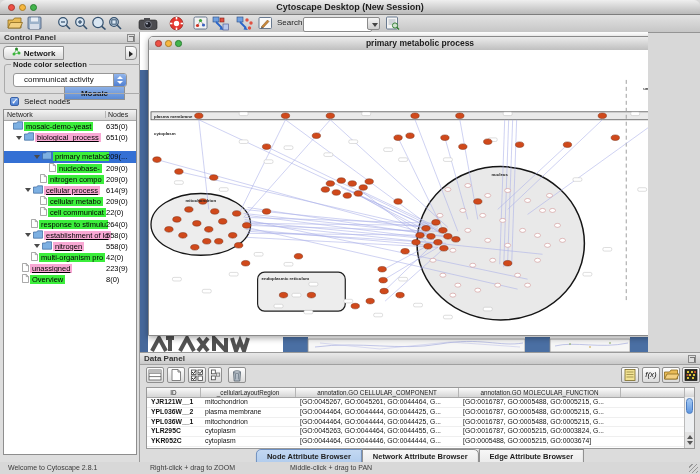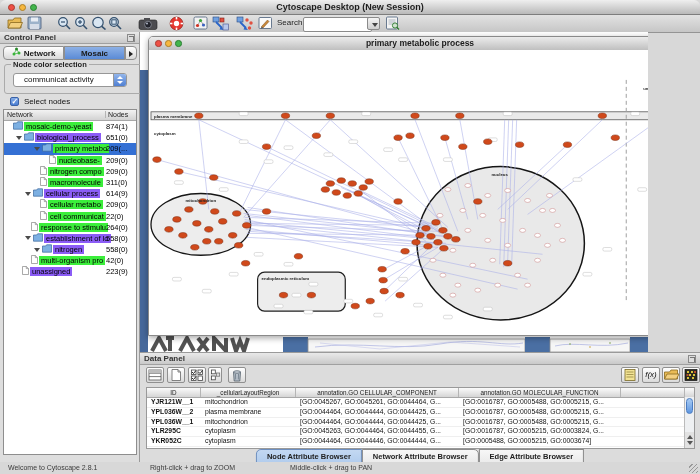--- a/index.html
+++ b/index.html
@@ -27,21 +27,21 @@
   
   .cpanel{position:absolute;left:0;top:32px;width:140px;height:430px;background:#dedede;border-right:1px solid #9a9a9a;box-sizing:border-box;padding-left:28px;}
   .phead{position:absolute;left:0;top:0;width:100%;height:12px;background:linear-gradient(#e9e9e9,#c9c9c9);
     border-bottom:1px solid #a0a0a0;font-size:8px;font-weight:bold;color:#333;line-height:12px;padding-left:4px;box-sizing:border-box;}
   .float-ico{position:absolute;right:4px;top:2px;width:8px;height:8px;border:1px solid #8a8a8a;background:#ddd;box-sizing:border-box;}
   .float-ico:after{content:"";position:absolute;left:1px;top:1px;width:4px;height:4px;border-top:1px solid #777;border-right:1px solid #777;}
   .cp-tabs{position:absolute;left:3px;top:14px;width:134px;height:14px;display:flex;}
   .cp-tab{flex:1;height:14px;line-height:14px;text-align:center;font-size:8px;font-weight:bold;color:#1a1a1a;
     background:linear-gradient(#ffffff,#d9d9d9);border:1px solid #8f8f8f;box-sizing:border-box;}
   .cp-tab.first{border-radius:4px 0 0 4px;}
-  .cp-tab.active{background:linear-gradient(#8cb0e6,#5b8bd6);}
+  .cp-tab.active{background:linear-gradient(#8cb0e6,#5b8bd6);margin-top:40px;}
   .tab-arrow{width:12px;height:14px;background:linear-gradient(#ffffff,#d9d9d9);border:1px solid #8f8f8f;
     box-sizing:border-box;border-radius:0 4px 4px 0;position:relative;}
   .tab-arrow:after{content:"";position:absolute;left:3px;top:4px;border-top:3px solid transparent;border-bottom:3px solid transparent;border-left:4px solid #222;}
   .fieldset{position:absolute;left:4px;top:32px;width:140px;height:30px;border:1px solid #ababab;border-radius:3px;box-sizing:border-box;}
   .legend{position:absolute;left:6px;top:-5px;background:#dedede;padding:0 2px;font-size:7.5px;font-weight:bold;color:#222;}
   .combo{position:absolute;left:8px;top:8px;width:114px;height:14px;background:#fff;border:1px solid #979797;
     border-radius:3px;box-sizing:border-box;font-size:8px;line-height:12px;padding-left:10px;}
   .combo-cap{position:absolute;right:0;top:0;width:12px;height:12px;background:linear-gradient(#92b6ec,#5080d2);
     border-left:1px solid #979797;border-radius:0 2px 2px 0;}
   .combo-cap:before{content:"";position:absolute;left:3px;top:2px;border-left:3px solid transparent;border-right:3px solid transparent;border-bottom:3px solid #fff;}
@@ -50,28 +50,28 @@
   .cb{position:absolute;left:0;top:0;width:9px;height:9px;background:linear-gradient(#85ade8,#4a7ed2);
     border:1px solid #3a62a8;border-radius:2px;color:#fff;box-sizing:border-box;}
   .cb:after{content:"\2713";position:absolute;left:0.5px;top:-1.5px;font-size:8px;font-weight:bold;}
   .cb-label{position:absolute;left:14px;top:0px;font-size:8px;color:#111;white-space:nowrap;}
   .treebox{position:absolute;left:3px;top:77px;width:134px;height:346px;background:#fff;border:1px solid #8e8e8e;box-sizing:border-box;overflow:hidden;}
   .tree-colhead{position:relative;height:10px;background:linear-gradient(#f3f3f3,#d2d2d2);border-bottom:1px solid #a8a8a8;
     font-size:7px;color:#222;}
   .tree-colhead .c1{position:absolute;left:3px;top:1px;}
   .tree-colhead .c2{position:absolute;left:101px;top:1px;border-left:1px solid #b5b5b5;padding-left:2px;}
   .tree-row{position:relative;height:11.2px;line-height:11px;font-size:7.5px;white-space:nowrap;overflow:hidden;}
-  .tree-row.selected{background:#3470d4;}
+  .tree-row.selected{background:#3470d4;margin-top:8px;}
   .tr-arrow{display:inline-block;width:0;height:0;border-left:3px solid transparent;border-right:3px solid transparent;
     border-top:4px solid #4a4a4a;margin:0 2px 1px 1px;vertical-align:middle;}
   .tr-spacer{display:inline-block;width:7px;}
   .tr-ico{display:inline-block;vertical-align:middle;margin-right:1px;}
   .lbl{padding:0 2px;color:#000;}
   .lbl.green{background:#3bee3b;}
-  .lbl.red{background:#8b5cf6;}
+  .lbl.red{background:#f9a8d4;text-decoration:underline;}
   .count{position:absolute;left:102px;top:0;color:#000;}
   
   .desktop{position:absolute;left:140px;top:32px;width:508px;height:320px;background:#ffffff;overflow:hidden;}
   .bluestrip{position:absolute;background:#46689b;}
   .frag-svg{position:absolute;left:0;top:303px;width:560px;height:17px;}
   .netwin{position:absolute;left:8px;top:4px;width:544px;height:300px;background:#fff;border:1px solid #8a8a8a;
     border-radius:5px 5px 0 0;box-sizing:border-box;box-shadow:0 2px 6px rgba(0,0,0,0.35);}
   .netwin .tbar{position:relative;height:13px;background:linear-gradient(#ececec,#bfbfbf);border-bottom:1px solid #8d8d8d;border-radius:4px 4px 0 0;}
   .netwin .tbar .title-text{font-size:8.5px;line-height:13px;}
   .netwin .tl{top:3px;width:6.5px;height:6.5px;}
@@ -240,39 +240,35 @@
       <span class="cb-label">Select nodes</span>
     </div>
     <div class="treebox">
       <div class="tree-colhead">
         <span class="c1">Network</span>
         <span class="c2">Nodes</span>
       </div>
       <div id="tree-rows">
           <div class="tree-row"><span style="display: inline-block; width: 2px;"></span><span class="tr-spacer"></span><span class="tr-ico"><svg width="10" height="9" viewBox="0 0 10 9">
                 <path d="M0.5 2 H3.6 L4.6 0.8 H9.5 V8.2 H0.5 Z" fill="#7db0e2" stroke="#39659c" stroke-width="0.7"></path>
-              </svg></span><span class="lbl green">mosaic-demo-yeast</span><span class="count">874(1)</span></div>
+              </svg></span><span class="lbl green">mosaic-demo-yeast</span><span class="count">635(0)</span></div>
           <div class="tree-row"><span style="display: inline-block; width: 11px;"></span><span class="tr-arrow"></span><span class="tr-ico"><svg width="10" height="9" viewBox="0 0 10 9">
                 <path d="M0.5 2 H3.6 L4.6 0.8 H9.5 V8.2 H0.5 Z" fill="#7db0e2" stroke="#39659c" stroke-width="0.7"></path>
               </svg></span><span class="lbl red">biological_process</span><span class="count">651(0)</span></div>
           <div class="tree-row selected"><span style="display: inline-block; width: 29px;"></span><span class="tr-arrow"></span><span class="tr-ico"><svg width="10" height="9" viewBox="0 0 10 9">
                 <path d="M0.5 2 H3.6 L4.6 0.8 H9.5 V8.2 H0.5 Z" fill="#7db0e2" stroke="#39659c" stroke-width="0.7"></path>
               </svg></span><span class="lbl green">primary metabo</span><span class="count">209(...</span></div>
           <div class="tree-row"><span style="display: inline-block; width: 38px;"></span><span class="tr-spacer"></span><span class="tr-ico"><svg width="7" height="9" viewBox="0 0 7 9">
                 <path d="M0.5 0.5 H4.3 L6.5 2.6 V8.5 H0.5 Z" fill="#fff" stroke="#858585" stroke-width="0.7"></path>
                 <path d="M4.3 0.5 V2.6 H6.5" fill="none" stroke="#858585" stroke-width="0.7"></path>
               </svg></span><span class="lbl green">nucleobase-</span><span class="count">209(0)</span></div>
           <div class="tree-row"><span style="display: inline-block; width: 29px;"></span><span class="tr-spacer"></span><span class="tr-ico"><svg width="7" height="9" viewBox="0 0 7 9">
                 <path d="M0.5 0.5 H4.3 L6.5 2.6 V8.5 H0.5 Z" fill="#fff" stroke="#858585" stroke-width="0.7"></path>
                 <path d="M4.3 0.5 V2.6 H6.5" fill="none" stroke="#858585" stroke-width="0.7"></path>
               </svg></span><span class="lbl green">nitrogen compo</span><span class="count">209(0)</span></div>
-          <div class="tree-row"><span style="display: inline-block; width: 29px;"></span><span class="tr-spacer"></span><span class="tr-ico"><svg width="7" height="9" viewBox="0 0 7 9">
-                <path d="M0.5 0.5 H4.3 L6.5 2.6 V8.5 H0.5 Z" fill="#fff" stroke="#858585" stroke-width="0.7"></path>
-                <path d="M4.3 0.5 V2.6 H6.5" fill="none" stroke="#858585" stroke-width="0.7"></path>
-              </svg></span><span class="lbl green">macromolecule</span><span class="count">311(0)</span></div>
           <div class="tree-row"><span style="display: inline-block; width: 20px;"></span><span class="tr-arrow"></span><span class="tr-ico"><svg width="10" height="9" viewBox="0 0 10 9">
                 <path d="M0.5 2 H3.6 L4.6 0.8 H9.5 V8.2 H0.5 Z" fill="#7db0e2" stroke="#39659c" stroke-width="0.7"></path>
               </svg></span><span class="lbl red">cellular process</span><span class="count">614(9)</span></div>
           <div class="tree-row"><span style="display: inline-block; width: 29px;"></span><span class="tr-spacer"></span><span class="tr-ico"><svg width="7" height="9" viewBox="0 0 7 9">
                 <path d="M0.5 0.5 H4.3 L6.5 2.6 V8.5 H0.5 Z" fill="#fff" stroke="#858585" stroke-width="0.7"></path>
                 <path d="M4.3 0.5 V2.6 H6.5" fill="none" stroke="#858585" stroke-width="0.7"></path>
               </svg></span><span class="lbl green">cellular metabo</span><span class="count">209(0)</span></div>
           <div class="tree-row"><span style="display: inline-block; width: 29px;"></span><span class="tr-spacer"></span><span class="tr-ico"><svg width="7" height="9" viewBox="0 0 7 9">
                 <path d="M0.5 0.5 H4.3 L6.5 2.6 V8.5 H0.5 Z" fill="#fff" stroke="#858585" stroke-width="0.7"></path>
                 <path d="M4.3 0.5 V2.6 H6.5" fill="none" stroke="#858585" stroke-width="0.7"></path>
@@ -288,20 +284,24 @@
                 <path d="M0.5 2 H3.6 L4.6 0.8 H9.5 V8.2 H0.5 Z" fill="#7db0e2" stroke="#39659c" stroke-width="0.7"></path>
               </svg></span><span class="lbl red">nitrogen</span><span class="count">558(0)</span></div>
           <div class="tree-row"><span style="display: inline-block; width: 20px;"></span><span class="tr-spacer"></span><span class="tr-ico"><svg width="7" height="9" viewBox="0 0 7 9">
                 <path d="M0.5 0.5 H4.3 L6.5 2.6 V8.5 H0.5 Z" fill="#fff" stroke="#858585" stroke-width="0.7"></path>
                 <path d="M4.3 0.5 V2.6 H6.5" fill="none" stroke="#858585" stroke-width="0.7"></path>
               </svg></span><span class="lbl green">multi-organism pro</span><span class="count">42(0)</span></div>
           <div class="tree-row"><span style="display: inline-block; width: 11px;"></span><span class="tr-spacer"></span><span class="tr-ico"><svg width="7" height="9" viewBox="0 0 7 9">
                 <path d="M0.5 0.5 H4.3 L6.5 2.6 V8.5 H0.5 Z" fill="#fff" stroke="#858585" stroke-width="0.7"></path>
                 <path d="M4.3 0.5 V2.6 H6.5" fill="none" stroke="#858585" stroke-width="0.7"></path>
               </svg></span><span class="lbl red">unassigned</span><span class="count">223(9)</span></div>
+          <div class="tree-row"><span style="display: inline-block; width: 11px;"></span><span class="tr-spacer"></span><span class="tr-ico"><svg width="7" height="9" viewBox="0 0 7 9">
+                <path d="M0.5 0.5 H4.3 L6.5 2.6 V8.5 H0.5 Z" fill="#fff" stroke="#858585" stroke-width="0.7"></path>
+                <path d="M4.3 0.5 V2.6 H6.5" fill="none" stroke="#858585" stroke-width="0.7"></path>
+              </svg></span><span class="lbl green">Overview</span><span class="count">8(0)</span></div>
         </div>
     </div>
   </div>
 
   <div class="desktop">
     <div class="bluestrip" style="left:0;top:38px;width:8px;height:282px"></div>
     <div class="bluestrip" style="left:552px;top:23px;width:8px;height:297px"></div>
     <svg class="frag-svg" viewBox="0 0 560 17">
       <g stroke="#3b3b3b" stroke-width="4" fill="none" opacity="0.88">
         <path d="M12 16 L19 3 L26 16"></path>

